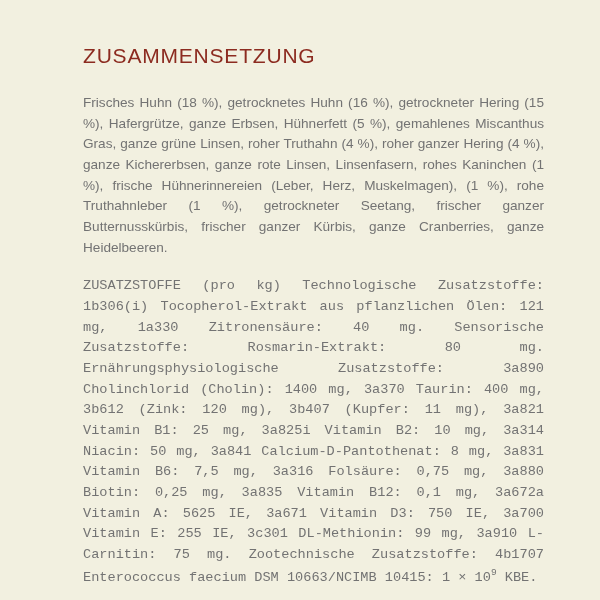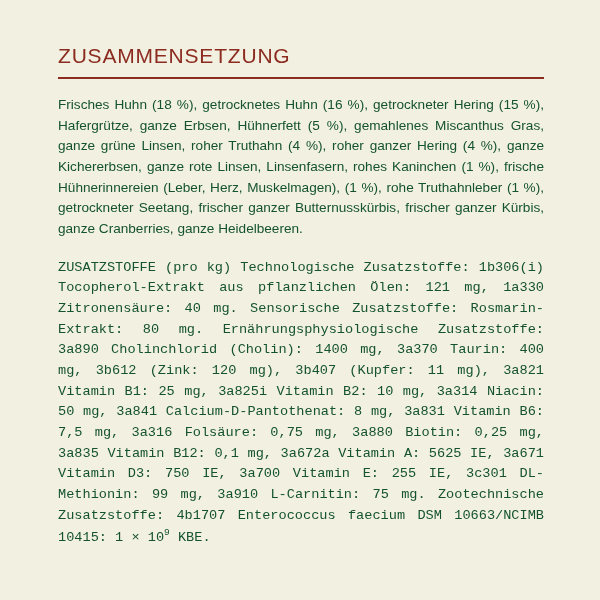--- a/index.html
+++ b/index.html
@@ -11,21 +11,21 @@
     height: 600px;
     background: #f2f0e0;
     font-family: "Liberation Sans", sans-serif;
     color: #2b2b2b;
     overflow: hidden;
   }
   .page {
     box-sizing: border-box;
     width: 600px;
     height: 600px;
-    padding: 44px 56px 20px 58px;
+    padding: 44px 56px 20px 83px;
     background: #f2f0e0;
     display: flex;
     flex-direction: column;
   }
   .title {
     font-size: 21px;
     letter-spacing: 0.8px;
     color: #8c2b20;
     font-weight: 400;
     margin: 0 0 10px 0;
@@ -35,21 +35,21 @@
     height: 2px;
     background: #8c2b20;
     width: 100%;
     margin-bottom: 16px;
   }
   .para {
     font-size: 13.6px;
     line-height: 1.52;
     text-align: justify;
     margin: 0 0 18px 0;
-    color: #14532d;
+    color: #737373;
     hyphens: none;
   }
   .para.additives {
     text-align: justify;
     margin-bottom: 0;
     font-family: Liberation Mono, monospace;
   }
   sup {
     font-size: 0.7em;
     vertical-align: super;

